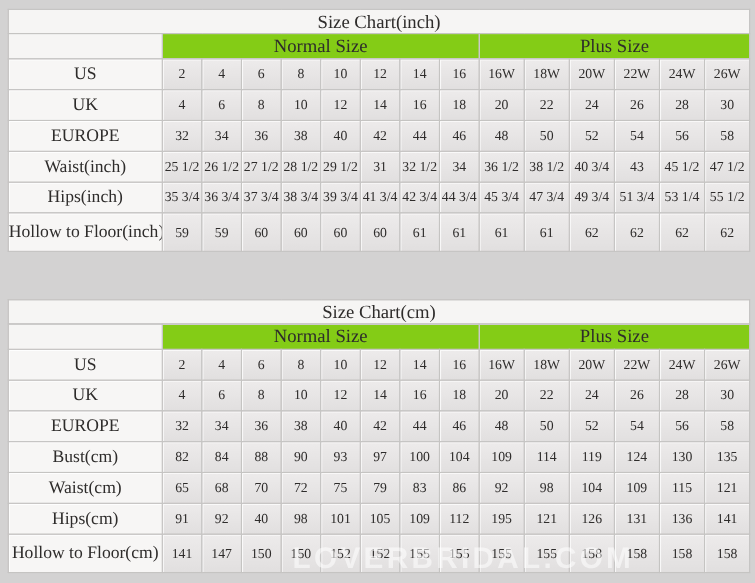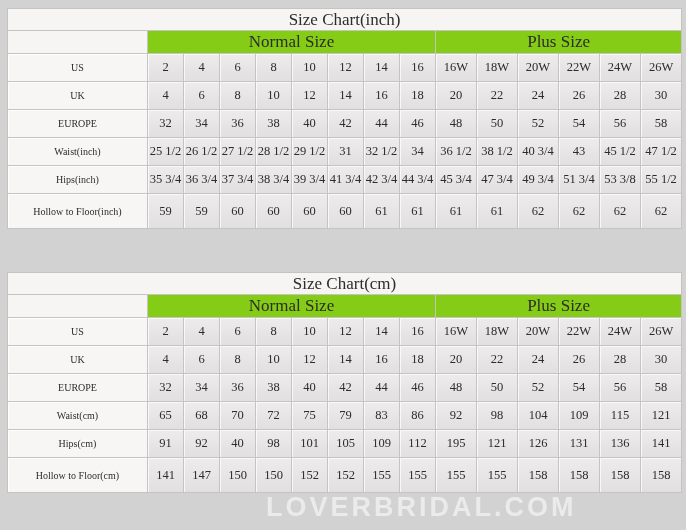--- a/index.html
+++ b/index.html
@@ -45,21 +45,21 @@
   td.corner-cell {
     background: #f6f5f4;
   }
   td.group-cell {
     background: #84cc16;
     height: 22px;
     font-size: 17px;
   }
   td.label-cell {
     background: #f7f6f5;
-    font-size: 10px;
+    font-size: 16px;
     box-shadow: inset 1px 1px 0 rgba(255,255,255,0.85);
   }
   td.data-cell {
     background: linear-gradient(180deg, #edebeb 0%, #e1dfdf 100%);
     font-size: 12.5px;
     box-shadow: inset 1px 1px 0 rgba(255,255,255,0.75);
   }
   tr.data-row { height: 28px; }
   tr.last-row { height: 35px; }
   .watermark {
@@ -183,21 +183,21 @@
             <td class="data-cell">37 3/4</td>
             <td class="data-cell">38 3/4</td>
             <td class="data-cell">39 3/4</td>
             <td class="data-cell">41 3/4</td>
             <td class="data-cell">42 3/4</td>
             <td class="data-cell">44 3/4</td>
             <td class="data-cell">45 3/4</td>
             <td class="data-cell">47 3/4</td>
             <td class="data-cell">49 3/4</td>
             <td class="data-cell">51 3/4</td>
-            <td class="data-cell">53 3/8</td>
+            <td class="data-cell">53 1/4</td>
             <td class="data-cell">55 1/2</td>
           </tr>
           <tr class="data-row last-row">
             <td class="label-cell">Hollow to Floor(inch)</td>
             <td class="data-cell">59</td>
             <td class="data-cell">59</td>
             <td class="data-cell">60</td>
             <td class="data-cell">60</td>
             <td class="data-cell">60</td>
             <td class="data-cell">60</td>
@@ -286,20 +286,37 @@
             <td class="data-cell">44</td>
             <td class="data-cell">46</td>
             <td class="data-cell">48</td>
             <td class="data-cell">50</td>
             <td class="data-cell">52</td>
             <td class="data-cell">54</td>
             <td class="data-cell">56</td>
             <td class="data-cell">58</td>
           </tr>
           <tr class="data-row">
+            <td class="label-cell">Bust(cm)</td>
+            <td class="data-cell">82</td>
+            <td class="data-cell">84</td>
+            <td class="data-cell">88</td>
+            <td class="data-cell">90</td>
+            <td class="data-cell">93</td>
+            <td class="data-cell">97</td>
+            <td class="data-cell">100</td>
+            <td class="data-cell">104</td>
+            <td class="data-cell">109</td>
+            <td class="data-cell">114</td>
+            <td class="data-cell">119</td>
+            <td class="data-cell">124</td>
+            <td class="data-cell">130</td>
+            <td class="data-cell">135</td>
+          </tr>
+          <tr class="data-row">
             <td class="label-cell">Waist(cm)</td>
             <td class="data-cell">65</td>
             <td class="data-cell">68</td>
             <td class="data-cell">70</td>
             <td class="data-cell">72</td>
             <td class="data-cell">75</td>
             <td class="data-cell">79</td>
             <td class="data-cell">83</td>
             <td class="data-cell">86</td>
             <td class="data-cell">92</td>

